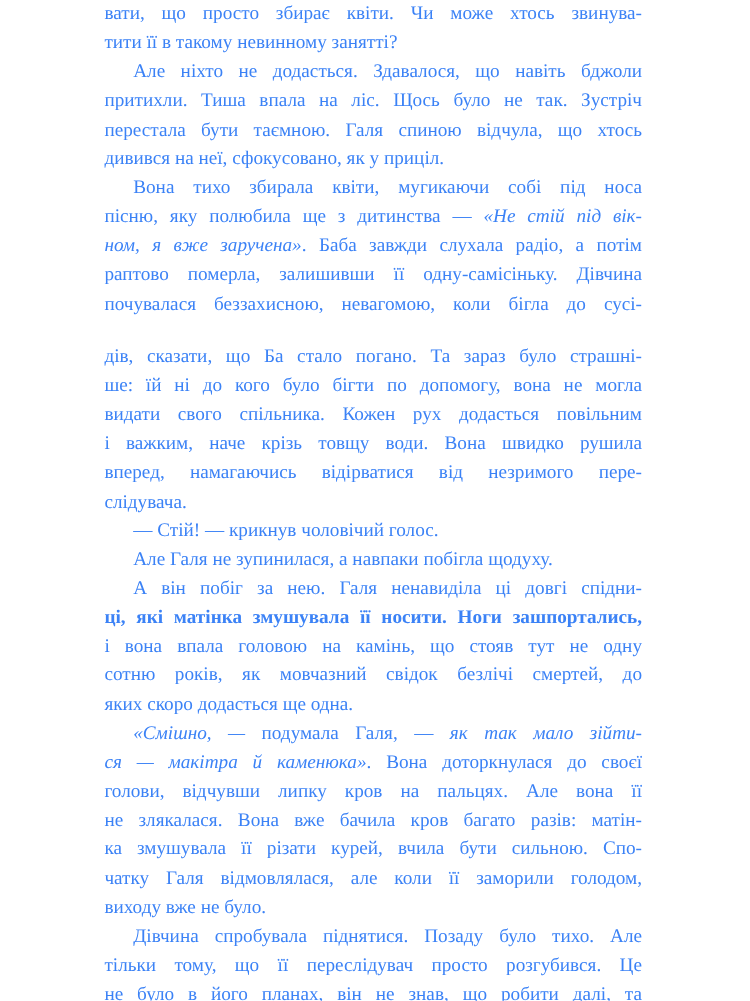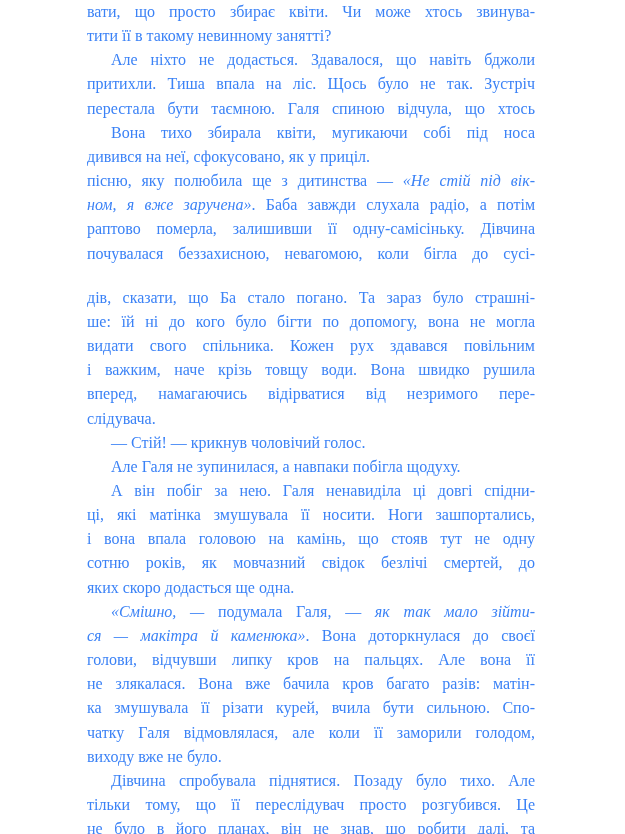--- a/index.html
+++ b/index.html
@@ -16,36 +16,36 @@
 </style>
 </head>
 <body>
 
 <div class="page" id="page">
     <span class="line" style="height: 24.1615px; line-height: 24.1615px;">вати, що просто збирає квіти. Чи може хтось звинува-</span>
     <span class="line last" style="height: 24.1615px; line-height: 24.1615px;">тити її в такому невинному занятті?</span>
     <span class="line indent" style="height: 24.1615px; line-height: 24.1615px;">Але ніхто не додасться. Здавалося, що навіть бджоли</span>
     <span class="line" style="height: 24.1615px; line-height: 24.1615px;">притихли. Тиша впала на ліс. Щось було не так. Зустріч</span>
     <span class="line" style="height: 24.1615px; line-height: 24.1615px;">перестала бути таємною. Галя спиною відчула, що хтось</span>
+    <span class="line last" style="height: 24.1615px; line-height: 24.1615px;">дивився на неї, сфокусовано, як у приціл.</span>
     <span class="line indent" style="height: 24.1615px; line-height: 24.1615px;">Вона тихо збирала квіти, мугикаючи собі під носа</span>
-    <span class="line last" style="height: 24.1615px; line-height: 24.1615px;">дивився на неї, сфокусовано, як у приціл.</span>
     <span class="line" style="height: 24.1615px; line-height: 24.1615px;"><span>пісню, яку полюбила ще з дитинства — </span><i>«Не стій під вік-</i></span>
     <span class="line" style="height: 24.1615px; line-height: 24.1615px;"><i>ном, я вже заручена»</i><span>. Баба завжди слухала радіо, а потім</span></span>
     <span class="line" style="height: 24.1615px; line-height: 24.1615px;">раптово померла, залишивши її одну-самісіньку. Дівчина</span>
     <span class="line" style="height: 24.1615px; line-height: 24.1615px;">почувалася беззахисною, невагомою, коли бігла до сусі-</span>
     <span class="line" style="height: 24.1615px; line-height: 24.1615px; margin-top: 20px;">дів, сказати, що Ба стало погано. Та зараз було страшні-</span>
     <span class="line" style="height: 24.1615px; line-height: 24.1615px;">ше: їй ні до кого було бігти по допомогу, вона не могла</span>
-    <span class="line" style="height: 24.1615px; line-height: 24.1615px;">видати свого спільника. Кожен рух здавався повільним</span>
+    <span class="line" style="height: 24.1615px; line-height: 24.1615px;">видати свого спільника. Кожен рух додасться повільним</span>
     <span class="line" style="height: 24.1615px; line-height: 24.1615px;">і важким, наче крізь товщу води. Вона швидко рушила</span>
     <span class="line" style="height: 24.1615px; line-height: 24.1615px;">вперед, намагаючись відірватися від незримого пере-</span>
     <span class="line last" style="height: 24.1615px; line-height: 24.1615px;">слідувача.</span>
     <span class="line indent last" style="height: 24.1615px; line-height: 24.1615px;">— Стій! — крикнув чоловічий голос.</span>
     <span class="line indent last" style="height: 24.1615px; line-height: 24.1615px;">Але Галя не зупинилася, а навпаки побігла щодуху.</span>
     <span class="line indent" style="height: 24.1615px; line-height: 24.1615px;">А він побіг за нею. Галя ненавиділа ці довгі спідни-</span>
-    <span class="line" style="height: 24.1615px; line-height: 24.1615px;">ці, які матінка змушувала її носити. Ноги зашпортались,</span>
+    <span class="line" style="height: 24.1615px; line-height: 24.1615px; font-weight: bold;">ці, які матінка змушувала її носити. Ноги зашпортались,</span>
     <span class="line" style="height: 24.1615px; line-height: 24.1615px;">і вона впала головою на камінь, що стояв тут не одну</span>
     <span class="line" style="height: 24.1615px; line-height: 24.1615px;">сотню років, як мовчазний свідок безлічі смертей, до</span>
     <span class="line last" style="height: 24.1615px; line-height: 24.1615px;">яких скоро додасться ще одна.</span>
     <span class="line indent" style="height: 24.1615px; line-height: 24.1615px;"><i>«Смішно, — </i><span>подумала Галя, — </span><i>як так мало зійти-</i></span>
     <span class="line" style="height: 24.1615px; line-height: 24.1615px;"><i>ся — макітра й каменюка»</i><span>. Вона доторкнулася до своєї</span></span>
     <span class="line" style="height: 24.1615px; line-height: 24.1615px;">голови, відчувши липку кров на пальцях. Але вона її</span>
     <span class="line" style="height: 24.1615px; line-height: 24.1615px;">не злякалася. Вона вже бачила кров багато разів: матін-</span>
     <span class="line" style="height: 24.1615px; line-height: 24.1615px;">ка змушувала її різати курей, вчила бути сильною. Спо-</span>
     <span class="line" style="height: 24.1615px; line-height: 24.1615px;">чатку Галя відмовлялася, але коли її заморили голодом,</span>
     <span class="line last" style="height: 24.1615px; line-height: 24.1615px;">виходу вже не було.</span>

